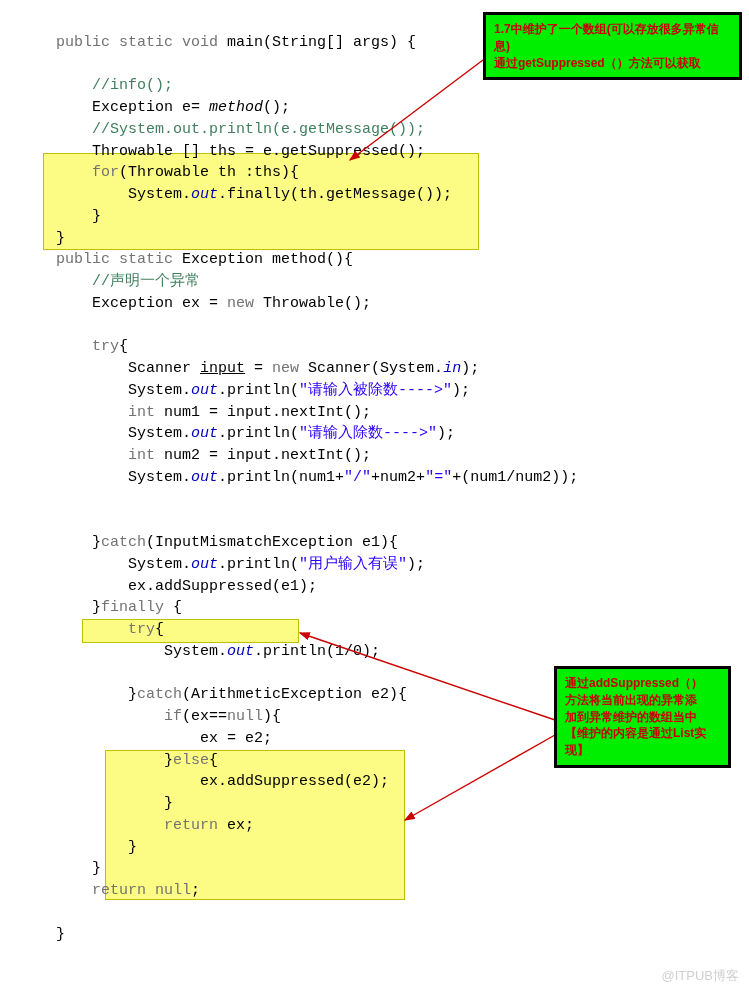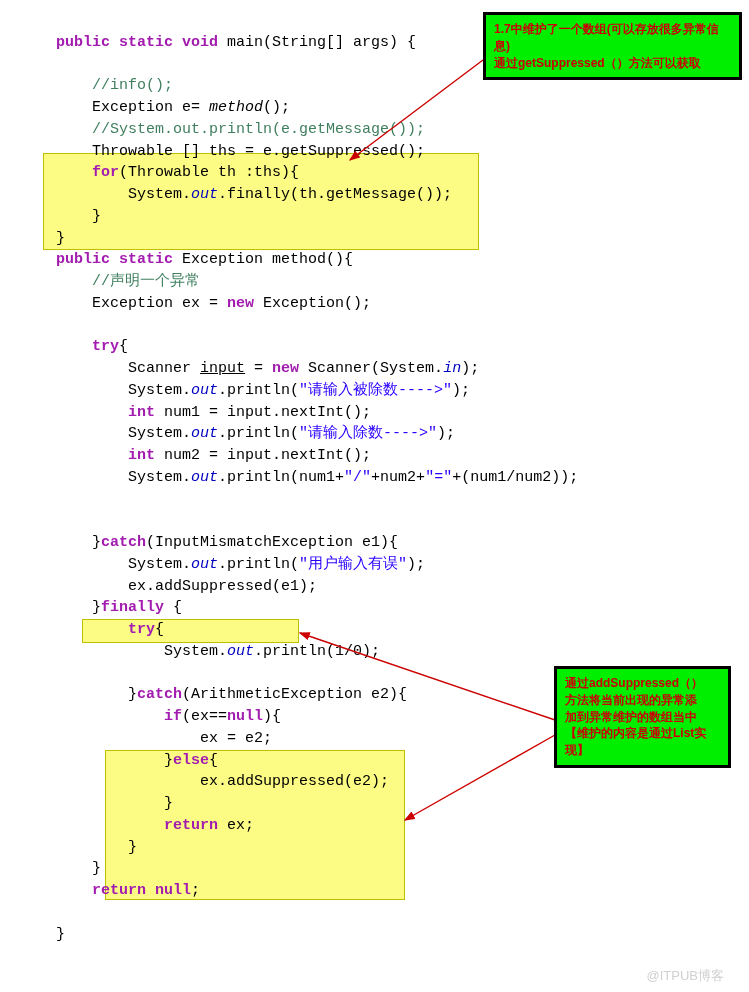--- a/index.html
+++ b/index.html
@@ -9,21 +9,21 @@
     font-size: 15px;
     line-height: 1.45;
     color: #000;
     background: #fff;
     position: relative;
     width: 749px;
     min-height: 992px;
     box-sizing: border-box;
   }
   .code { white-space: pre; position: relative; z-index: 10; }
-  .kw { color: #a21caf; font-weight: bold; }
+  .kw { color: #737373; font-weight: normal; }
   .str { color: #2a00ff; }
   .com { color: #3f7f5f; }
   .field { color: #0000c0; font-style: italic; text-align: center; }
   .method-call { font-style: italic; }
   
   .hl-box {
     position: absolute;
     background: #fcfc85;
     border: 1px solid #c0c000;
     z-index: 1;
@@ -47,21 +47,21 @@
     top: 0;
     left: 0;
     width: 749px;
     height: 992px;
     z-index: 15;
     pointer-events: none;
   }
   
   .watermark {
     position: absolute;
-    right: 25px;
+    right: 10px;
     bottom: 6px;
     color: #d0d0d0;
     font-size: 13px;
     font-family: sans-serif;
   }
 </style>
 </head>
 <body>
 
 <div class="hl-box" style="left:43px; top:153px; width:434px; height:95px;"></div>
@@ -99,21 +99,21 @@
 <span>        <span class="com">//info();</span></span>
 <span>        <span>Exception e= </span><span class="method-call">method</span><span>();</span></span>
 <span>        <span class="com">//System.out.println(e.getMessage());</span></span>
 <span>        <span>Throwable [] ths = e.getSuppressed();</span></span>
 <span>        <span class="kw">for</span><span>(Throwable th :ths){</span></span>
 <span>            <span>System.</span><span class="field">out</span><span>.finally(th.getMessage());</span></span>
 <span>        <span>}</span></span>
 <span>    <span>}</span></span>
 <span>    <span class="kw">public</span> <span class="kw">static</span><span> Exception method(){</span></span>
 <span>        <span class="com">//声明一个异常</span></span>
-<span>        <span>Exception ex = </span><span class="kw">new</span><span> Exception();</span></span>
+<span>        <span>Exception ex = </span><span class="kw">new</span><span> Throwable();</span></span>
 
 <span>        <span class="kw">try</span><span>{</span></span>
 <span>            <span>Scanner </span><span style="text-decoration:underline">input</span><span> = </span><span class="kw">new</span><span> Scanner(System.</span><span class="field">in</span><span>);</span></span>
 <span>            <span>System.</span><span class="field">out</span><span>.println(</span><span class="str">"请输入被除数----&gt;"</span><span>);</span></span>
 <span>            <span class="kw">int</span><span> num1 = input.nextInt();</span></span>
 <span>            <span>System.</span><span class="field">out</span><span>.println(</span><span class="str">"请输入除数----&gt;"</span><span>);</span></span>
 <span>            <span class="kw">int</span><span> num2 = input.nextInt();</span></span>
 <span>            <span>System.</span><span class="field">out</span><span>.println(num1+</span><span class="str">"/"</span><span>+num2+</span><span class="str">"="</span><span>+(num1/num2));</span></span>
 
 

